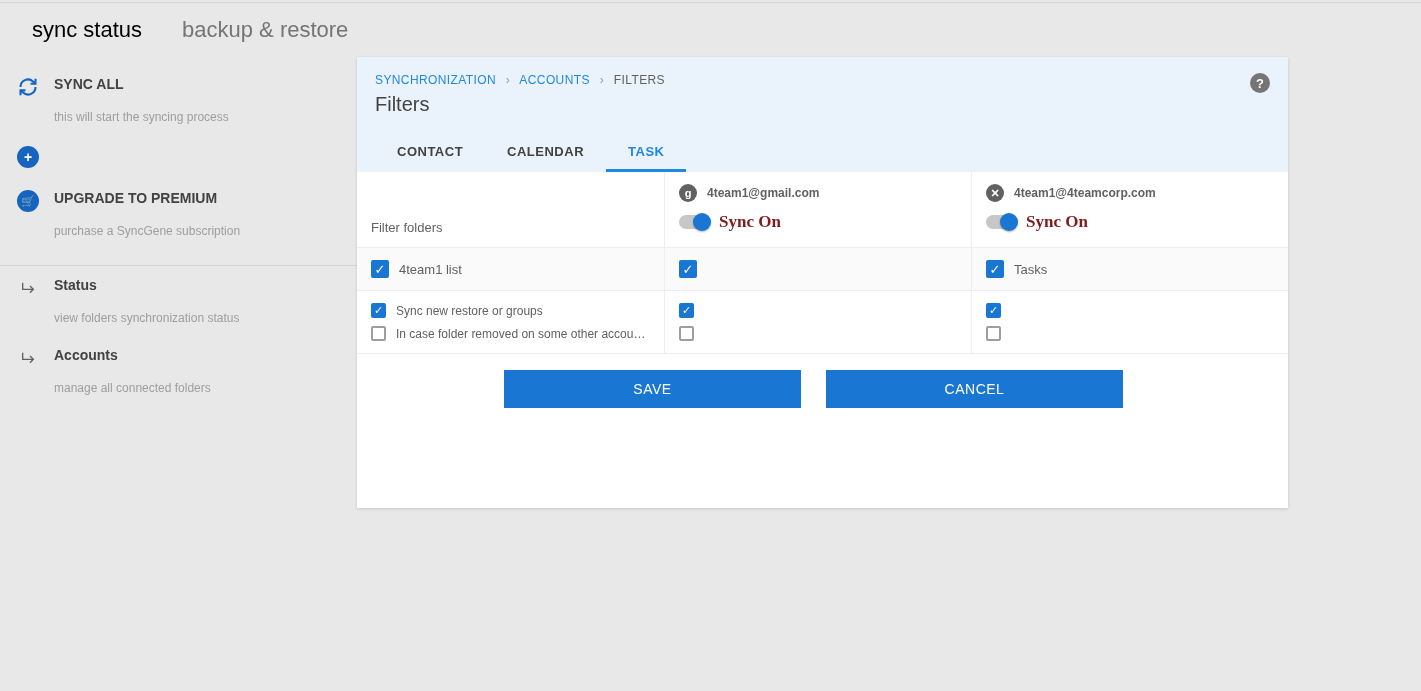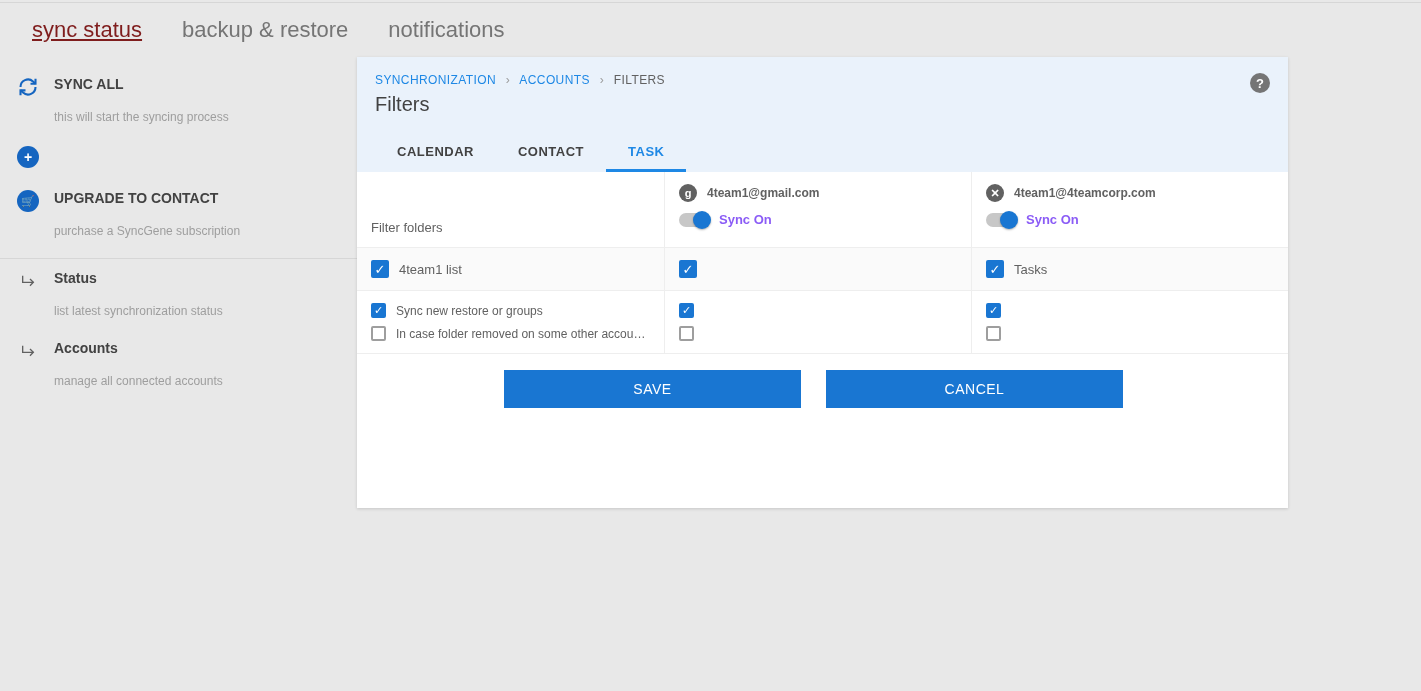--- a/index.html
+++ b/index.html
@@ -24,32 +24,32 @@
     padding-left: 12px;
     border-bottom: 1px solid #e8e8e8;
   }
   .main-tab {
     font-size: 22px;
     font-weight: 300;
     padding: 0 20px;
     color: #757575;
     cursor: pointer;
   }
-  .main-tab.active { color: #7f1d1d; text-decoration: underline; }
+  .main-tab.active { color: #000000; }
   .layout {
     display: flex;
     align-items: flex-start;
   }
   .sidebar {
     width: 357px;
     background: #e8e8e8;
   }
   .sidebar-group-top {
     border-bottom: 1px solid #d6d6d6;
-    padding-bottom: 9px;
+    padding-bottom: 16px;
     padding-top: 8px;
   }
   .sidebar-item {
     display: flex;
     align-items: flex-start;
     padding: 10px 14px 10px 16px;
     cursor: pointer;
   }
   .sidebar-icon {
     width: 24px;
@@ -178,21 +178,21 @@
     background: #c7c7c7; position: relative;
     cursor: pointer;
   }
   .toggle .knob {
     width: 18px; height: 18px; border-radius: 50%;
     background: #1976d2;
     position: absolute; right: -2px; top: -2px;
     box-shadow: 0 1px 2px rgba(0,0,0,0.3);
   }
   .toggle-label {
-    font-size: 13px; font-weight: 600; color: #8b5cf6;
+    font-size: 17px; font-weight: 600; color: #7f1d1d; font-family: Liberation Serif, serif;
   }
   .chk {
     width: 18px; height: 18px;
     border: 2px solid #1976d2;
     border-radius: 2px;
     background: #1976d2;
     display:flex;align-items:center;justify-content:center;
     color:#fff; font-size:13px;
     cursor:pointer;
     flex-shrink:0;
@@ -238,21 +238,20 @@
   }
 </style>
 </head>
 <body>
 
 <div class="topbar"></div>
 
 <div class="tabs-row">
   <div class="main-tab active">sync status</div>
   <div class="main-tab">backup &amp; restore</div>
-  <div class="main-tab">notifications</div>
 </div>
 
 <div class="layout">
   <div class="sidebar">
     <div class="sidebar-group-top">
       <div class="sidebar-item">
         <div class="sidebar-icon">
           <svg width="20" height="20" viewBox="0 0 24 24" fill="none" stroke="#1565c0" stroke-width="2.5">
               <path d="M21 2v6h-6"></path>
               <path d="M3 12a9 9 0 0 1 15-6.7L21 8"></path>
@@ -268,68 +267,68 @@
       <div class="sidebar-item">
         <div class="sidebar-icon">
           <div class="circle-blue">+</div>
         </div>
       </div>
       <div class="sidebar-item">
         <div class="sidebar-icon">
           <div class="circle-blue" style="font-size:11px">🛒</div>
         </div>
         <div class="sidebar-text">
-          <div class="title">UPGRADE TO CONTACT</div>
+          <div class="title">UPGRADE TO PREMIUM</div>
           <div class="subtitle">purchase a SyncGene subscription</div>
         </div>
       </div>
     </div>
     <div>
       <div class="sidebar-item">
         <div class="sidebar-icon arrow-sub">
           <svg width="16" height="16" viewBox="0 0 24 24" fill="none" stroke="#616161" stroke-width="2">
               <polyline points="4 4 4 14 20 14"></polyline>
               <polyline points="15 9 20 14 15 19"></polyline>
             </svg>
         </div>
         <div class="sidebar-text">
           <div class="title" style="text-transform:none">Status</div>
-          <div class="subtitle">list latest synchronization status</div>
+          <div class="subtitle">view folders synchronization status</div>
         </div>
       </div>
       <div class="sidebar-item">
         <div class="sidebar-icon arrow-sub">
           <svg width="16" height="16" viewBox="0 0 24 24" fill="none" stroke="#616161" stroke-width="2">
               <polyline points="4 4 4 14 20 14"></polyline>
               <polyline points="15 9 20 14 15 19"></polyline>
             </svg>
         </div>
         <div class="sidebar-text">
           <div class="title" style="text-transform:none">Accounts</div>
-          <div class="subtitle">manage all connected accounts</div>
+          <div class="subtitle">manage all connected folders</div>
         </div>
       </div>
     </div>
   </div>
 
   <div class="content">
     <div class="panel">
       <div class="panel-header">
         <div class="breadcrumb">
           <span>SYNCHRONIZATION</span>
           <span class="sep">›</span>
           <span>ACCOUNTS</span>
           <span class="sep">›</span>
           <span class="current">FILTERS</span>
         </div>
         <div class="panel-title">Filters</div>
         <div class="help-icon">?</div>
         <div class="sub-tabs">
+          <div class="sub-tab">CONTACT</div>
           <div class="sub-tab">CALENDAR</div>
-          <div class="sub-tab">CONTACT</div>
           <div class="sub-tab active">TASK</div>
         </div>
       </div>
 
       <div class="filter-table">
 
         <div class="ft-row">
           <div class="ft-col c1">
             <div class="filter-folders-label">Filter folders</div>
           </div>

